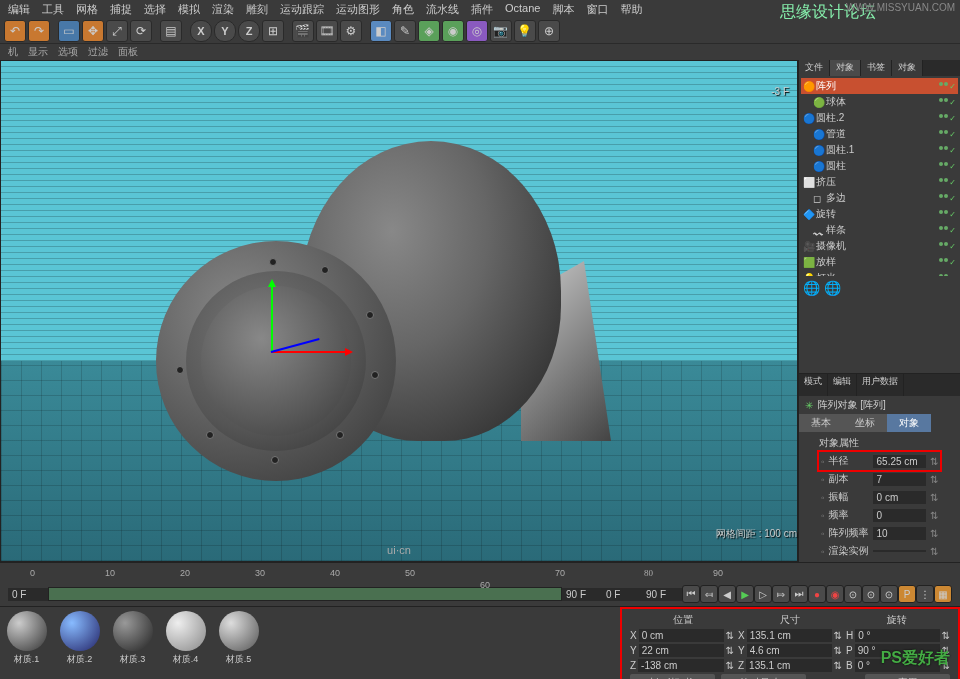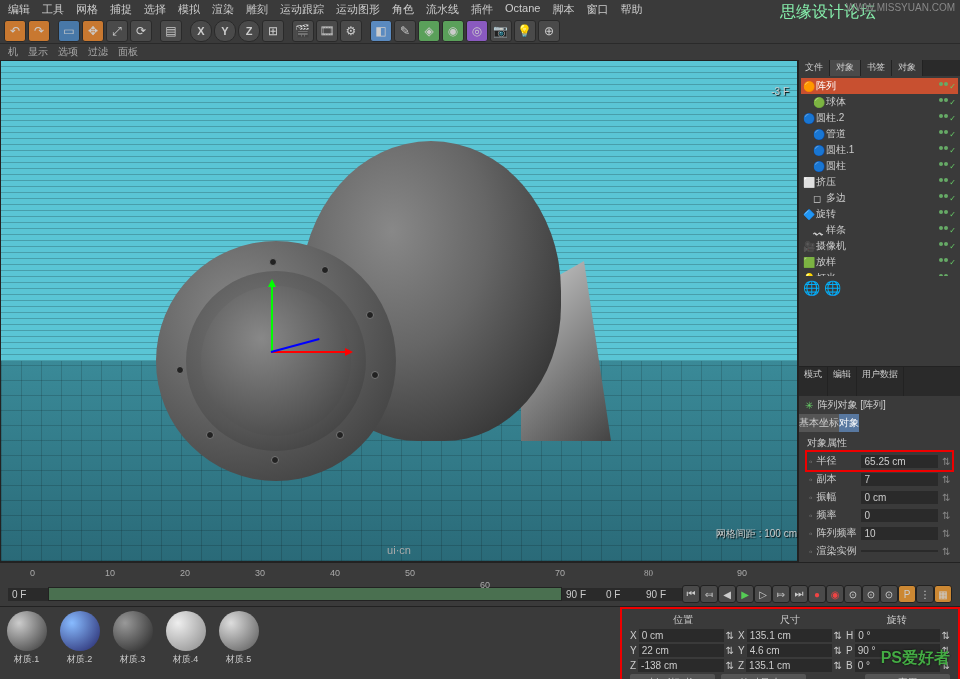--- a/index.html
+++ b/index.html
@@ -56,27 +56,27 @@
 .h-icon { width: 10px; height: 10px; display: inline-block; }
 .h-dots { display: flex; gap: 1px; margin-left: auto; }
 .dot { width: 4px; height: 4px; border-radius: 50%; }
 .dot-g { background: #6a6; }
 .h-sel { background: #c85030; color: #fff; }
 
 .hierarchy-under { flex: 1; }
 .globe-row { padding: 4px; display: flex; gap: 4px; font-size: 14px; }
 
 .attr-panel { background: #3a3a3a; border-top: 1px solid #222; }
-.attr-tabs { display: flex; font-size: 9px; background: #2a2a2a; height: 29px; }
+.attr-tabs { display: flex; font-size: 9px; background: #2a2a2a; height: 22px; }
 .attr-tab { padding: 1px 5px; cursor: pointer; border-right: 1px solid #222; }
 .attr-header { padding: 2px 6px; font-size: 10px; display: flex; align-items: center; gap: 4px; }
 .attr-subtabs { display: flex; font-size: 10px; }
-.attr-subtab { padding: 2px 0; background: #555; cursor: pointer; }
+.attr-subtab { padding: 2px 12px; background: #555; cursor: pointer; }
 .attr-subtab.active { background: #5878a0; color: #fff; }
-.attr-section { padding: 2px 8px; }
+.attr-section { padding: 2px 20px; }
 .attr-row { display: flex; align-items: center; padding: 2px 2px; gap: 4px; font-size: 10px; }
 .attr-row.highlight { outline: 2px solid #e00; }
 .attr-label { flex: 0 0 40px; }
 .attr-val { flex: 1; background: #2a2a2a; padding: 1px 4px; color: #ccc; }
 .spinner { width: 8px; color: #888; }
 
 .ruler { height: 20px; background: #3a3a3a; border-top: 1px solid #222; display: flex; align-items: center; padding: 0 30px; font-size: 9px; color: #aaa; position: relative; }
 .ruler-tick { position: absolute; }
 
 .timeline { height: 24px; background: #3a3a3a; display: flex; align-items: center; padding: 2px 8px; }
@@ -390,21 +390,21 @@
 <div class="ruler" id="ruler">
     <span class="ruler-tick" style="left: 30px;">0</span>
     <span class="ruler-tick" style="left: 105px;">10</span>
     <span class="ruler-tick" style="left: 180px;">20</span>
     <span class="ruler-tick" style="left: 255px;">30</span>
     <span class="ruler-tick" style="left: 330px;">40</span>
     <span class="ruler-tick" style="left: 405px;">50</span>
     <span class="ruler-tick" style="left: 480px; margin-top: 25px;">60</span>
     <span class="ruler-tick" style="left: 555px;">70</span>
     <span class="ruler-tick" style="left: 644px; font-family: Liberation Serif, serif;">80</span>
-    <span class="ruler-tick" style="left: 737px;">90</span>
+    <span class="ruler-tick" style="left: 713px;">90</span>
   </div>
 
 <div class="timeline">
   <div class="tl-field">0 F</div>
   <div class="tl-track"></div>
   <div class="tl-field">90 F</div>
   <div class="tl-field">0 F</div>
   <div class="tl-field">90 F</div>
   <div class="tl-btn">⏮</div>
   <div class="tl-btn">⤆</div>

